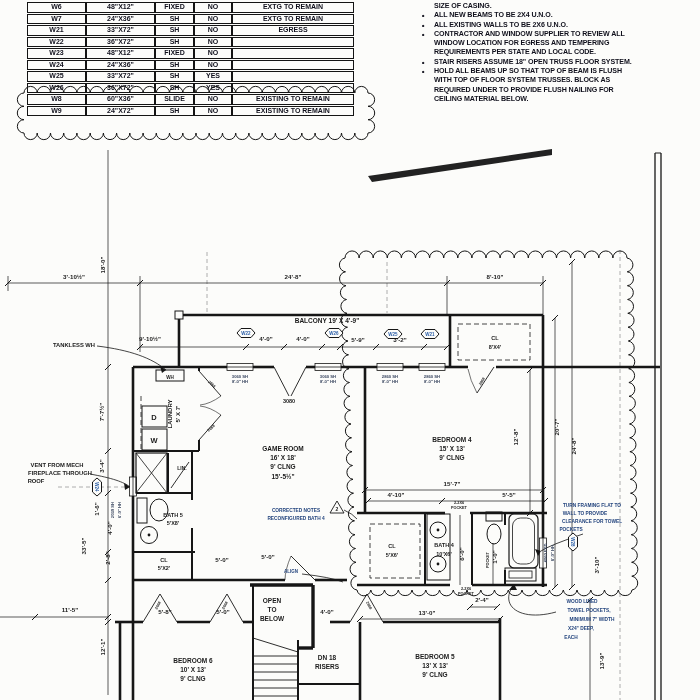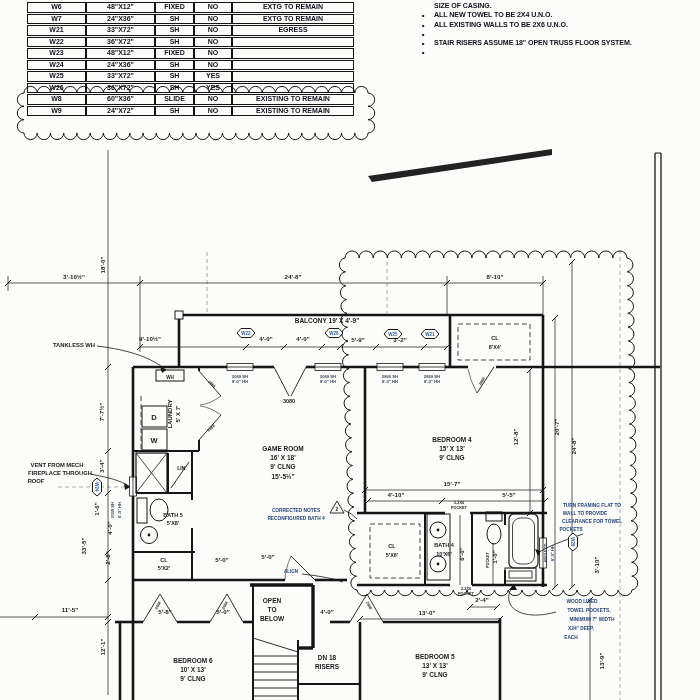--- a/index.html
+++ b/index.html
@@ -111,40 +111,51 @@
   <div class="notes" id="notes">
       <div class="note">
         <div class="bullet"></div>
         <div>
           <div class="nl">SIZE OF CASING.</div>
         </div>
       </div>
       <div class="note">
         <div class="bullet">•</div>
         <div>
-          <div class="nl">ALL NEW TOWEL TO BE 2X4 U.N.O.</div>
+          <div class="nl">ALL NEW BEAMS TO BE 2X4 U.N.O.</div>
         </div>
       </div>
       <div class="note">
         <div class="bullet">•</div>
         <div>
           <div class="nl">ALL EXISTING WALLS TO BE 2X6 U.N.O.</div>
         </div>
       </div>
       <div class="note">
         <div class="bullet">•</div>
+        <div>
+          <div class="nl">CONTRACTOR AND WINDOW SUPPLIER TO REVIEW ALL</div>
+          <div class="nl">WINDOW LOCATION FOR EGRESS AND TEMPERING</div>
+          <div class="nl">REQUIREMENTS PER STATE AND LOCAL CODE.</div>
+        </div>
       </div>
       <div class="note">
         <div class="bullet">•</div>
         <div>
           <div class="nl">STAIR RISERS ASSUME 18" OPEN TRUSS FLOOR SYSTEM.</div>
         </div>
       </div>
       <div class="note">
         <div class="bullet">•</div>
+        <div>
+          <div class="nl">HOLD ALL BEAMS UP SO THAT TOP OF BEAM IS FLUSH</div>
+          <div class="nl">WITH TOP OF FLOOR SYSTEM TRUSSES. BLOCK AS</div>
+          <div class="nl">REQUIRED UNDER TO PROVIDE FLUSH NAILING FOR</div>
+          <div class="nl">CEILING MATERIAL BELOW.</div>
+        </div>
       </div>
     </div>
 
   <svg id="plan-svg" width="700" height="700" viewBox="0 0 700 700">
     <g stroke="#161616" fill="none">
 
       <g stroke="#9a9a9a" stroke-width="0.8" stroke-dasharray="4 3">
         <line x1="207" y1="252" x2="207" y2="313"></line>
         <line x1="387" y1="262" x2="387" y2="313"></line>
         <line x1="620" y1="250" x2="620" y2="700"></line>

